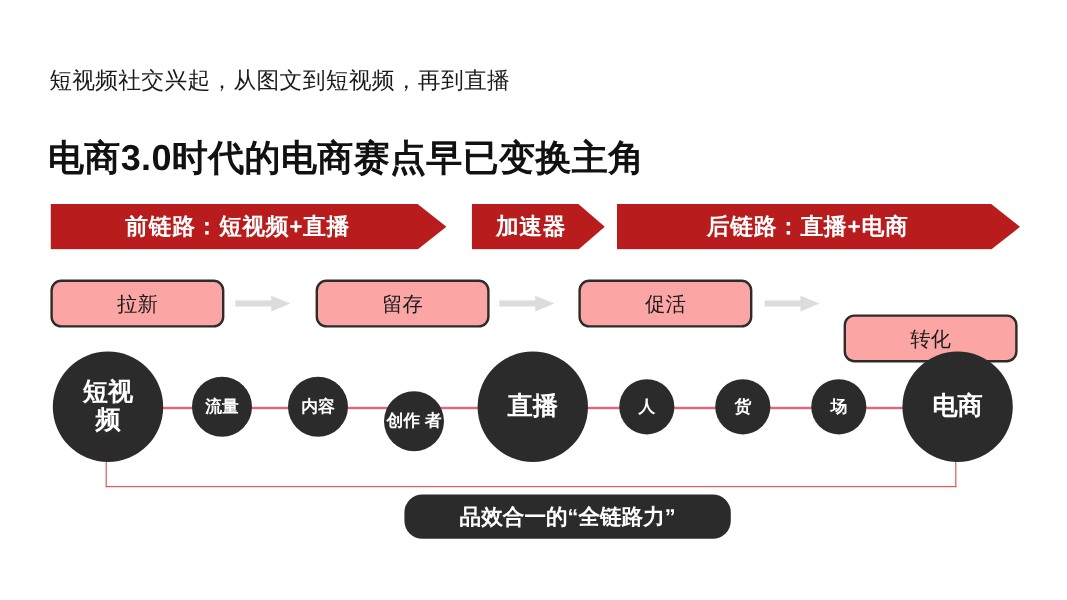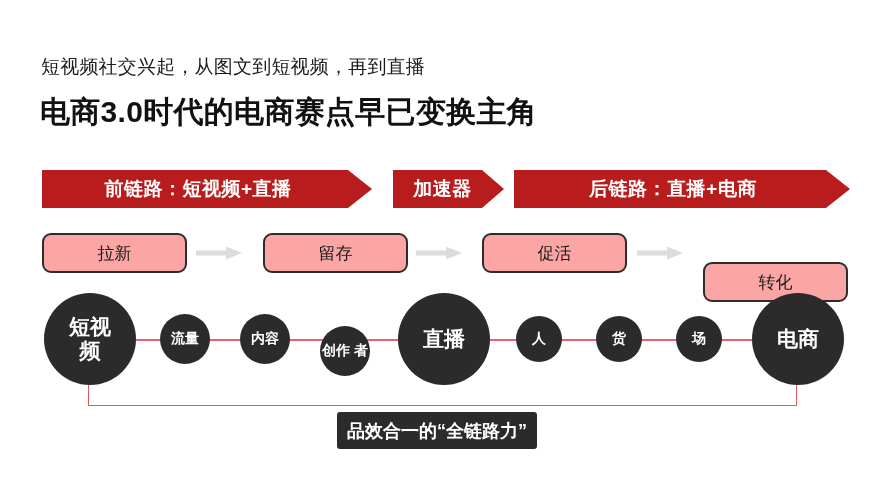--- a/index.html
+++ b/index.html
@@ -28,21 +28,21 @@
     left: 41px;
     top: 54px;
     font-size: 19px;
     color: #1b1b1b;
     letter-spacing: 0.2px;
     white-space: nowrap;
   }
   .title {
     position: absolute;
     left: 40px;
-    top: 92px;
+    top: 112px;
     font-size: 30px;
     font-weight: bold;
     color: #111111;
     letter-spacing: 0.3px;
     white-space: nowrap;
   }
 
   
   .banner {
     position: absolute;
@@ -162,24 +162,24 @@
   .n-chang   { left: 676px; top: 316px; }
   .n-ec      { left: 752px; top: 293px; }
 
   .node-big .txt { display: block; padding: 0 4px; }
 
   
   .bottom-pill {
     position: absolute;
     left: 337px;
     top: 412px;
-    width: 200px;
+    width: 272px;
     height: 37px;
     background: #2B2B2B;
-    border-radius: 3px;
+    border-radius: 15px;
     color: #ffffff;
     font-size: 18px;
     font-weight: bold;
     display: flex;
     align-items: center;
     justify-content: center;
     white-space: nowrap;
     z-index: 4;
   }
 </style>

